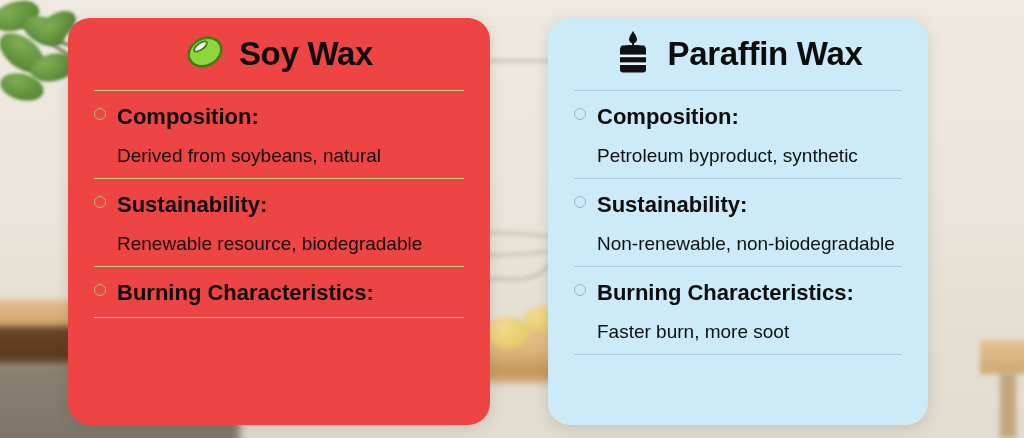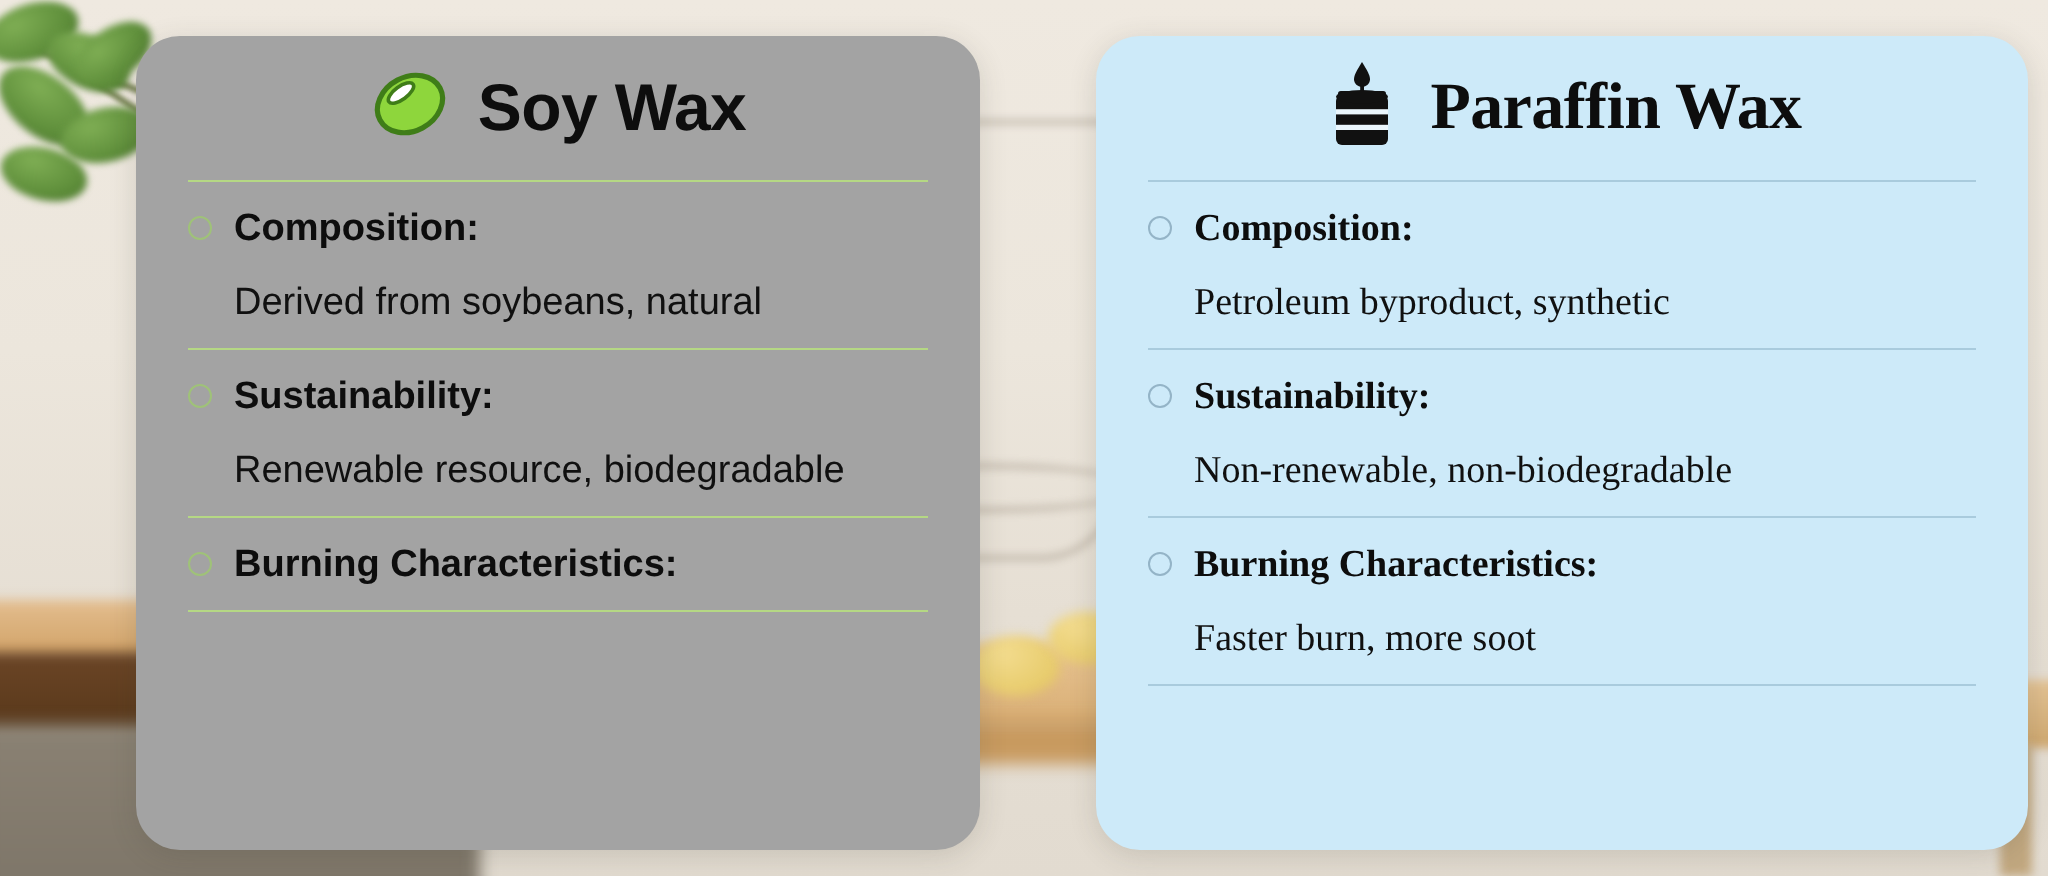--- a/index.html
+++ b/index.html
@@ -137,28 +137,27 @@
     top: 18px;
     height: 407px;
     border-radius: 22px;
     padding: 0 26px;
     box-shadow: 0 3px 14px rgba(60,60,50,0.16);
   }
 
   .card-soy {
     left: 68px;
     width: 422px;
-    background: #a3a3a3;
+    background: #ef4444;
   }
 
   .card-paraffin {
     left: 548px;
-    width: 466px;
+    width: 380px;
     background: #cdeaf9;
-    font-family: Liberation Serif, serif;
   }
 
   .card-header {
     display: flex;
     align-items: center;
     justify-content: center;
     gap: 14px;
     height: 72px;
   }
 
@@ -192,21 +191,21 @@
     height: 12px;
     border-radius: 50%;
     margin-top: 6px;
   }
   .card-soy .bullet { border: 1.6px solid #9fc278; }
   .card-paraffin .bullet { border: 1.6px solid #94b4c7; }
 
   .row-text { flex: 1 1 auto; min-width: 0; }
 
   .row-label {
-    font-size: 19px;
+    font-size: 22px;
     font-weight: bold;
     color: #0d0d0d;
     line-height: 1.32;
   }
 
   .row-value {
     font-size: 19px;
     font-weight: normal;
     color: #101010;
     line-height: 1.32;

